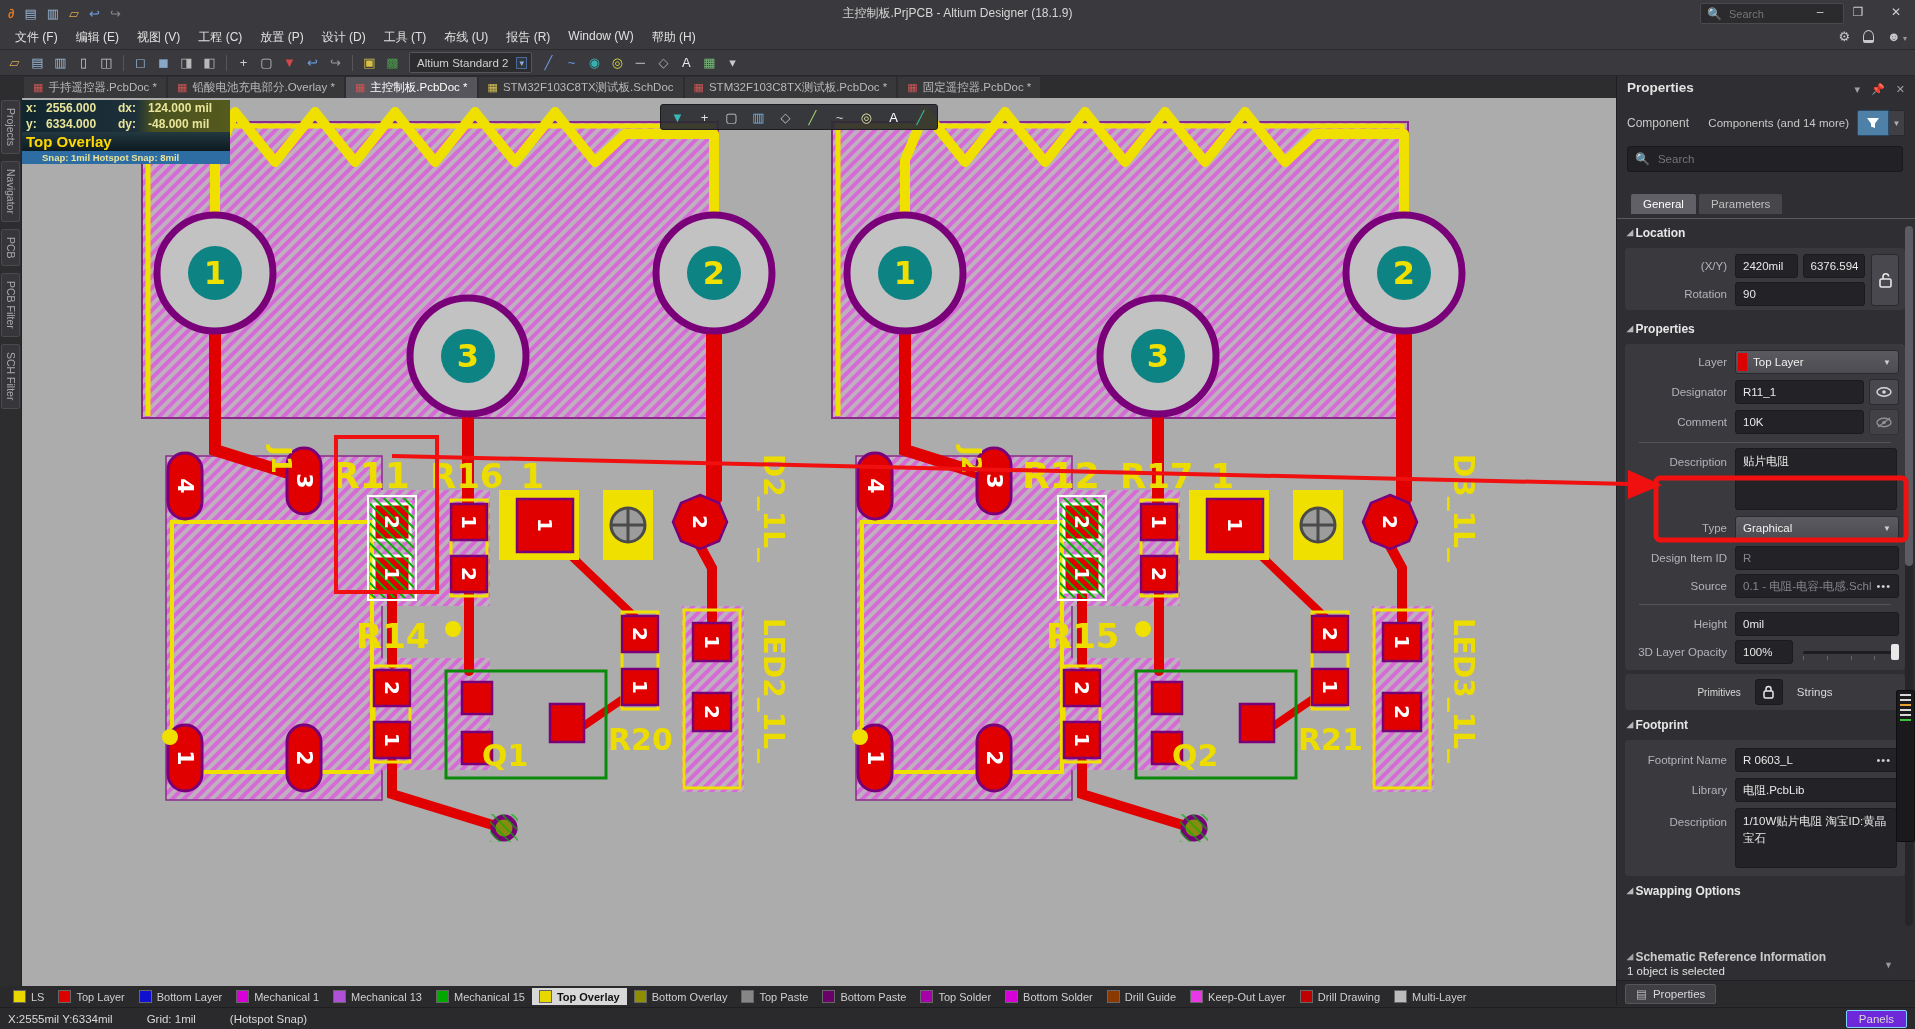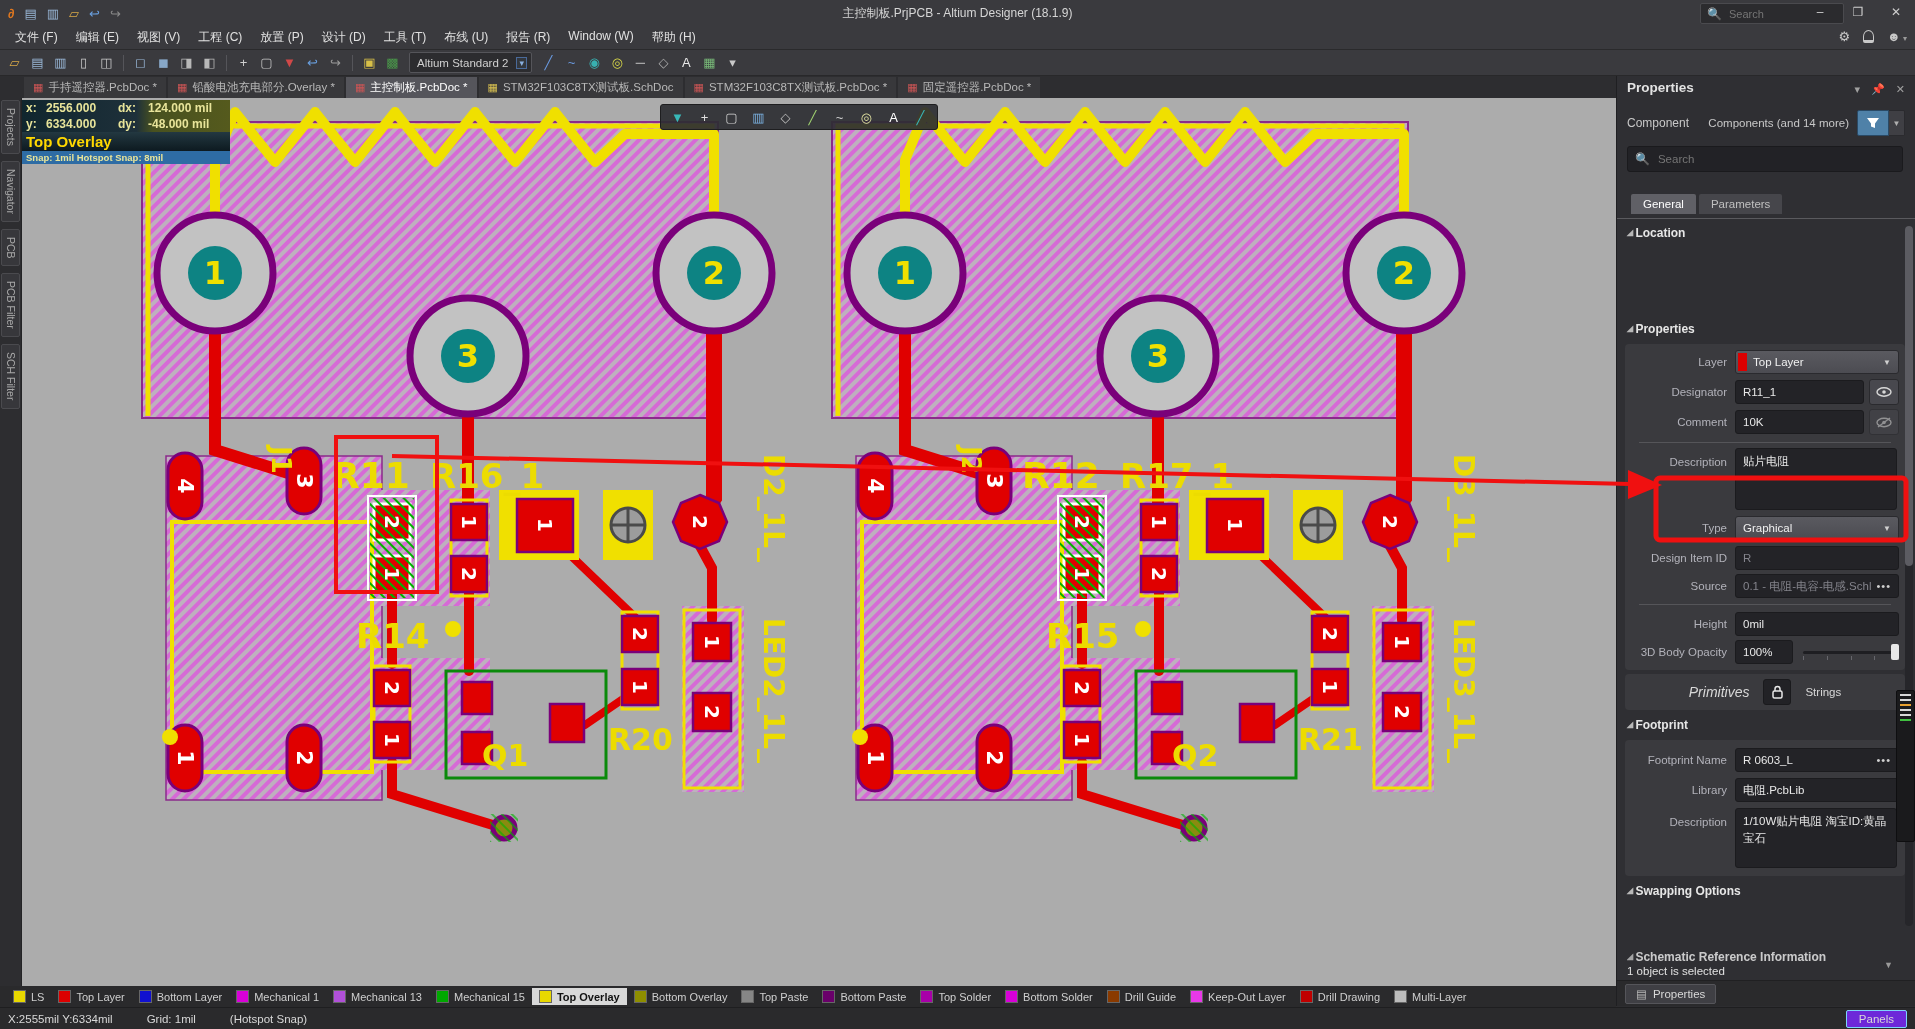--- a/index.html
+++ b/index.html
@@ -38,21 +38,21 @@
   #sidestrip{left:0;top:98px;width:22px;height:888px;background:#2d2d30;border-right:1px solid #232325;display:flex;flex-direction:column;align-items:center;padding-top:2px;box-sizing:border-box;gap:7px;}
   .side-tab{writing-mode:vertical-rl;background:#37373b;border:1px solid #4a4a4e;border-radius:2px;color:#a8a8a8;
     font-size:10.5px;padding:7px 3px;line-height:1;}
   
   #canvas{left:22px;top:98px;width:1594px;height:888px;background:#acacac;overflow:hidden;}
   
   #hud{position:absolute;left:0px;top:2px;width:208px;z-index:5;font-weight:bold;}
   .hudrow{display:grid;grid-template-columns:20px 72px 30px 80px;align-items:center;height:16px;
     background:linear-gradient(90deg,#10262e 0%,#1e303a 55%,#48511f 63%,#555a1d 100%);color:#e8e49a;font-size:12px;padding-left:4px;}
   #hud-layer{height:19px;background:linear-gradient(#233841,#0d1a20);color:#ffd800;font-size:15px;display:flex;align-items:center;padding-left:4px;}
-  #hud-snap{height:13px;background:#2e6ca4;color:#e8e49a;font-size:9.5px;display:flex;align-items:center;padding-left:4px;}
+  #hud-snap{height:13px;background:#2e6ca4;color:#e8e49a;font-size:9.5px;display:flex;align-items:center;padding-left:20px;}
   
   #floatbar{position:absolute;left:638px;top:6px;height:24px;background:rgba(44,46,50,.92);border:1px solid #1e1e20;border-radius:3px;
     display:flex;align-items:center;padding:0 3px;z-index:5;}
   .fl-ico{width:27px;height:20px;display:flex;align-items:center;justify-content:center;font-size:13px;}
   
   #panel{left:1616px;top:76px;width:299px;height:930px;background:#2f2f33;border-left:1px solid #1f1f22;box-sizing:border-box;}
   #panel .hdr{position:absolute;left:10px;top:4px;font-size:13.5px;font-weight:bold;color:#e2e2e2;}
   #panel-hdr-btns{position:absolute;right:10px;top:7px;display:flex;gap:11px;color:#a0a0a0;font-size:11px;}
   #filter-row{position:absolute;left:10px;top:34px;right:10px;height:26px;display:flex;align-items:center;}
   #filter-row .c1{color:#c8c8c8;font-size:12px;}
@@ -533,20 +533,37 @@
     <input placeholder="Search" style="">
   </div>
 
   <div id="panel-tabs">
     <span class="ptab active">General</span>
     <span class="ptab idle">Parameters</span>
   </div>
   <div id="ptab-line"></div>
 
   <div class="sec-hdr" style="top:150px;">Location</div>
+  <div class="grp" style="top:172px;height:62px;">
+    <div class="prow" style="top:6px;right:40px;">
+      <span class="lbl">(X/Y)</span>
+      <span class="fld" style="margin-right:5px;">2420mil</span>
+      <span class="fld">6376.594</span>
+    </div>
+    <div class="prow" style="top:34px;right:40px;">
+      <span class="lbl">Rotation</span>
+      <span class="fld">90</span>
+    </div>
+    <div style="position:absolute;right:6px;top:6px;width:26px;height:50px;background:#48484e;border:1px solid #2a2a2e;border-radius:3px;display:flex;align-items:center;justify-content:center;">
+      <svg width="13" height="16" viewBox="0 0 13 16">
+        <rect x="1" y="7" width="11" height="8" rx="1.5" fill="none" stroke="#e8e8e8" stroke-width="1.6"></rect>
+        <path d="M4,7 V4.5 A2.8,2.8 0 0 1 9.6,4.5" fill="none" stroke="#e8e8e8" stroke-width="1.6"></path>
+      </svg>
+    </div>
+  </div>
 
   <div class="sec-hdr" style="top:246px;">Properties</div>
   <div class="grp" style="top:268px;height:326px;">
     <div class="prow" style="top:6px;">
       <span class="lbl">Layer</span>
       <span class="drop">
         <span class="chip"></span>
         <span>Top Layer</span>
         <span class="car">▼</span>
       </span>
@@ -594,38 +611,38 @@
         <span style="overflow:hidden;white-space:nowrap;">0.1 - 电阻-电容-电感.Schl</span>
         <span class="dots">•••</span>
       </span>
     </div>
     <div class="divline" style="top:260px;"></div>
     <div class="prow" style="top:268px;">
       <span class="lbl">Height</span>
       <span class="fld">0mil</span>
     </div>
     <div class="prow" style="top:296px;">
-      <span class="lbl">3D Body Opacity</span>
+      <span class="lbl">3D Layer Opacity</span>
       <span class="fld" style="flex:none;width:42px;">100%</span>
       <span class="slider">
         <span class="track"></span>
         <span class="ticks">
             <i></i>
             <i></i>
             <i></i>
             <i></i>
             <i></i>
           </span>
         <span class="handle"></span>
       </span>
     </div>
   </div>
 
   <div class="grp" style="top:598px;height:36px;display:flex;align-items:center;justify-content:center;gap:14px;">
-    <span style="color:#d8d8d8;font-size:14px;font-style:italic;">Primitives</span>
+    <span style="color:#d8d8d8;font-size:10px;">Primitives</span>
     <span style="width:26px;height:24px;background:#222226;border:1px solid #1a1a1d;border-radius:3px;display:flex;align-items:center;justify-content:center;">
       <svg width="11" height="14" viewBox="0 0 11 14">
         <rect x="1" y="6" width="9" height="7" rx="1.5" fill="none" stroke="#e8e8e8" stroke-width="1.5"></rect>
         <path d="M3,6 V4 A2.5,2.5 0 0 1 8,4 V6" fill="none" stroke="#e8e8e8" stroke-width="1.5"></path>
       </svg>
     </span>
     <span style="color:#d8d8d8;font-size:11.5px;">Strings</span>
   </div>
 
   <div class="sec-hdr" style="top:642px;">Footprint</div>

